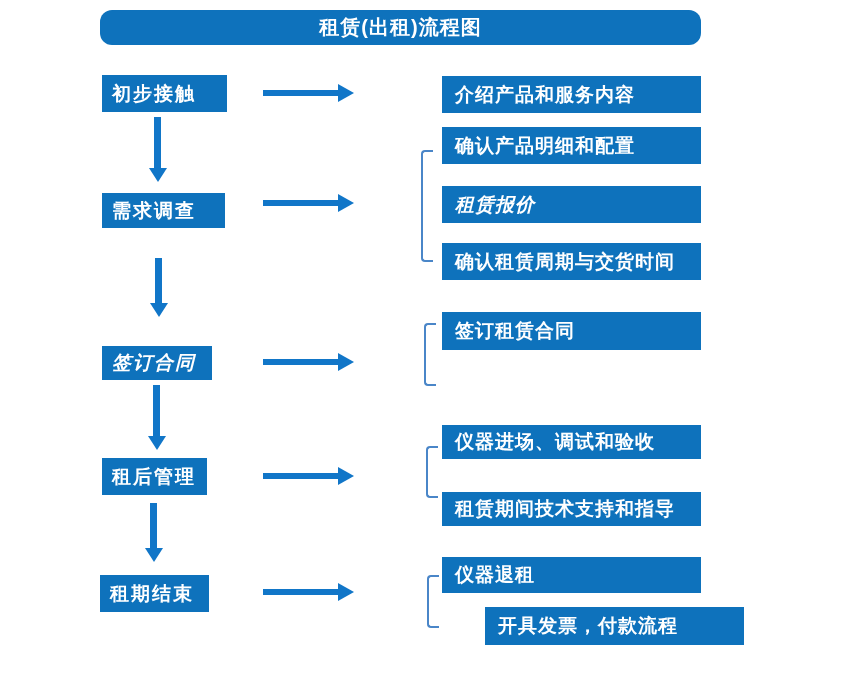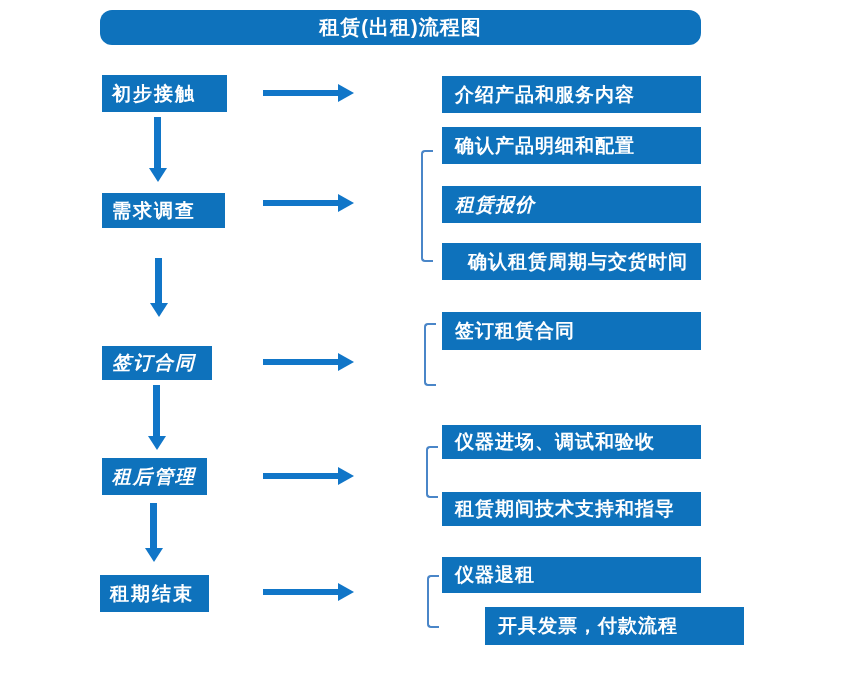--- a/index.html
+++ b/index.html
@@ -30,28 +30,28 @@
     display:flex;align-items:center;font-weight:bold;
     white-space:nowrap;overflow:hidden;
   }
   .lbox{font-size:19px;padding-left:10px;letter-spacing:2px;}
   .rbox{left:442px;width:259px;font-size:19px;padding-left:13px;letter-spacing:1px;}
 
   
   .l1{left:102px;top:75px;width:125px;height:37px;}
   .l2{left:102px;top:186px;width:123px;height:35px;margin-top:7px;}
   .l3{left:102px;top:346px;width:110px;height:34px;font-style:italic;}
-  .l4{left:102px;top:458px;width:105px;height:37px;font-style:italic;}
+  .l4{left:102px;top:458px;width:105px;height:37px;}
   .l5{left:100px;top:575px;width:109px;height:37px;}
 
   
   .r1{top:76px;height:37px;}
   .r2{top:127px;height:37px;}
   .r3{top:186px;height:37px;font-style:italic;}
-  .r4{top:243px;height:37px;justify-content:center;}
+  .r4{top:243px;height:37px;}
   .r5{top:312px;height:38px;text-align:right;}
   .r6{top:364px;height:35px;}
   .r7{top:425px;height:34px;}
   .r8{top:492px;height:34px;}
   .r9{top:557px;height:36px;}
   .r10{top:607px;height:38px;margin-left:43px;}
 
   
   .harrow{position:absolute;left:263px;width:91px;height:18px;}
   .harrow .shaft{position:absolute;left:0;top:6px;width:76px;height:6px;background:var(--arrow);}

